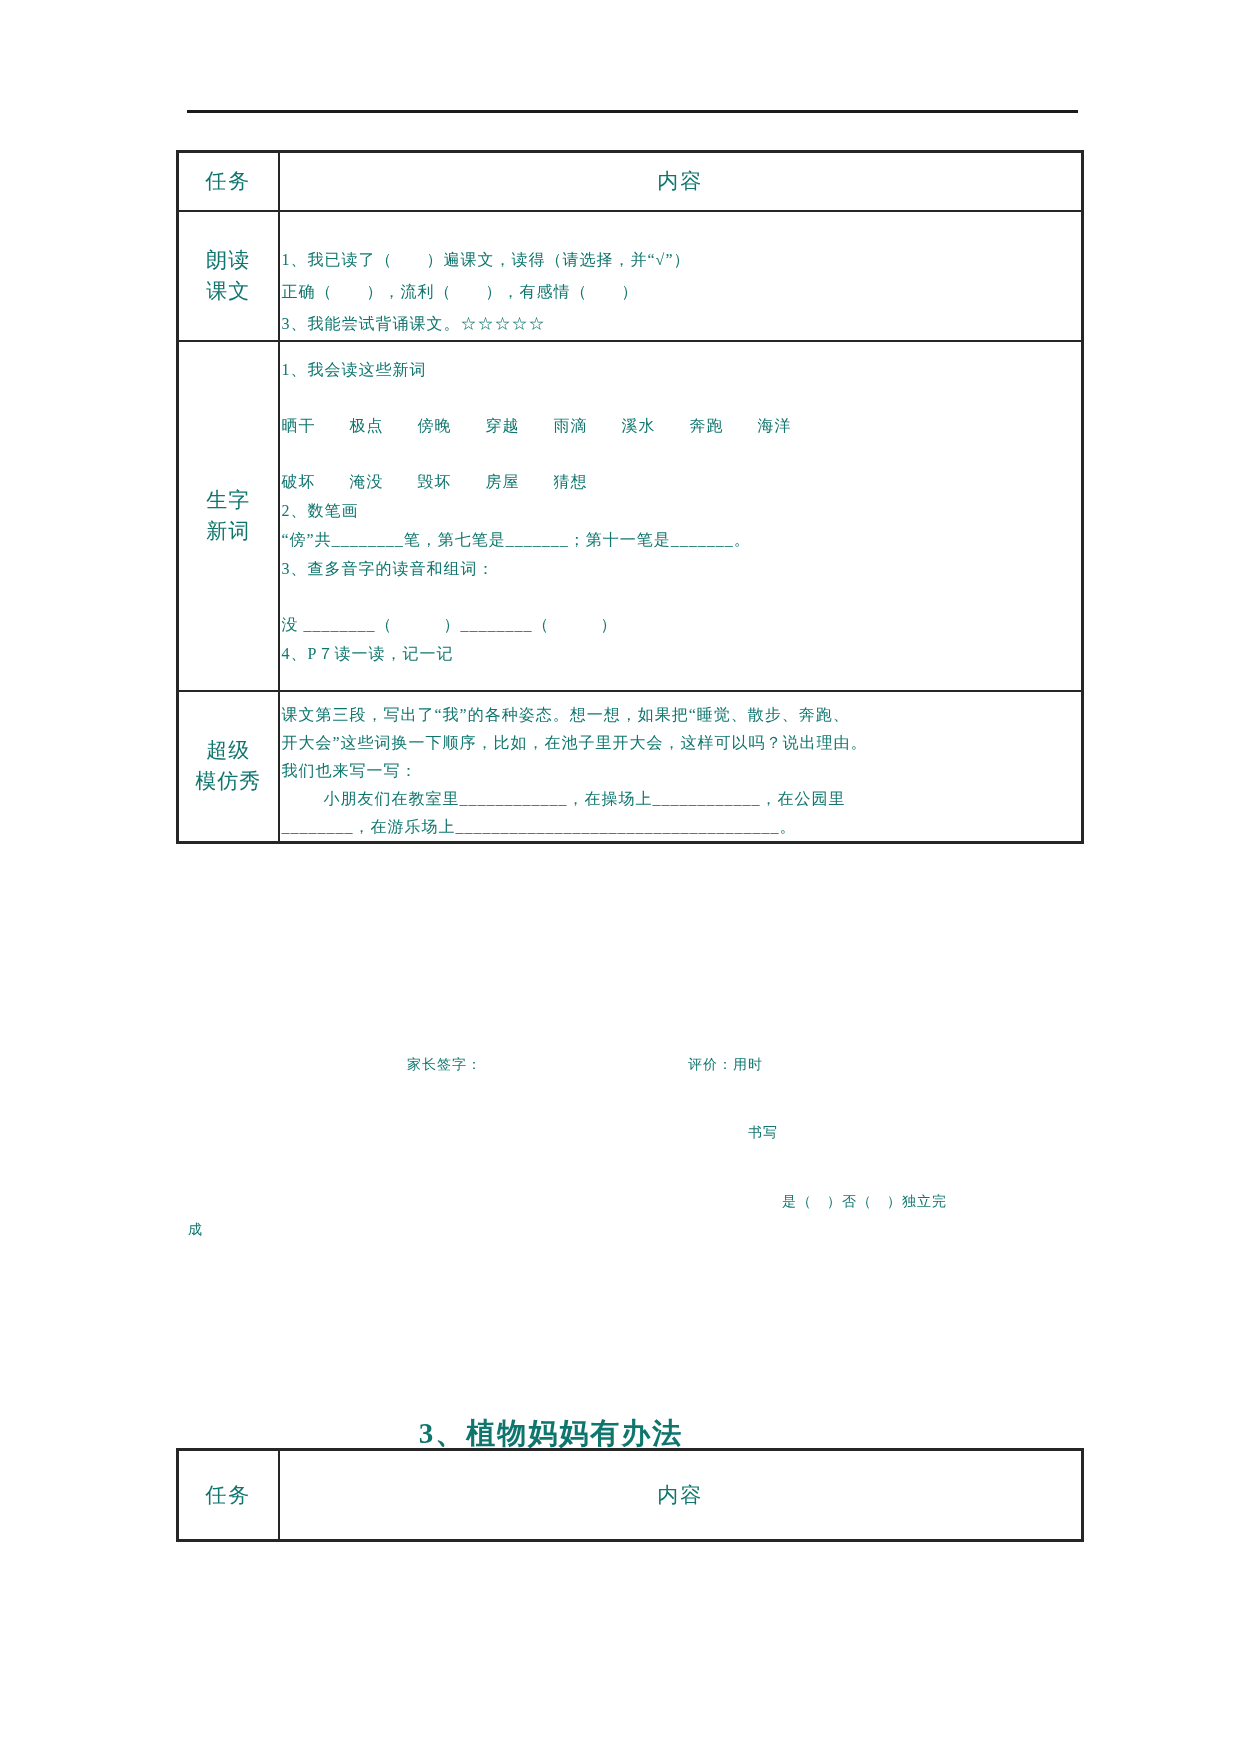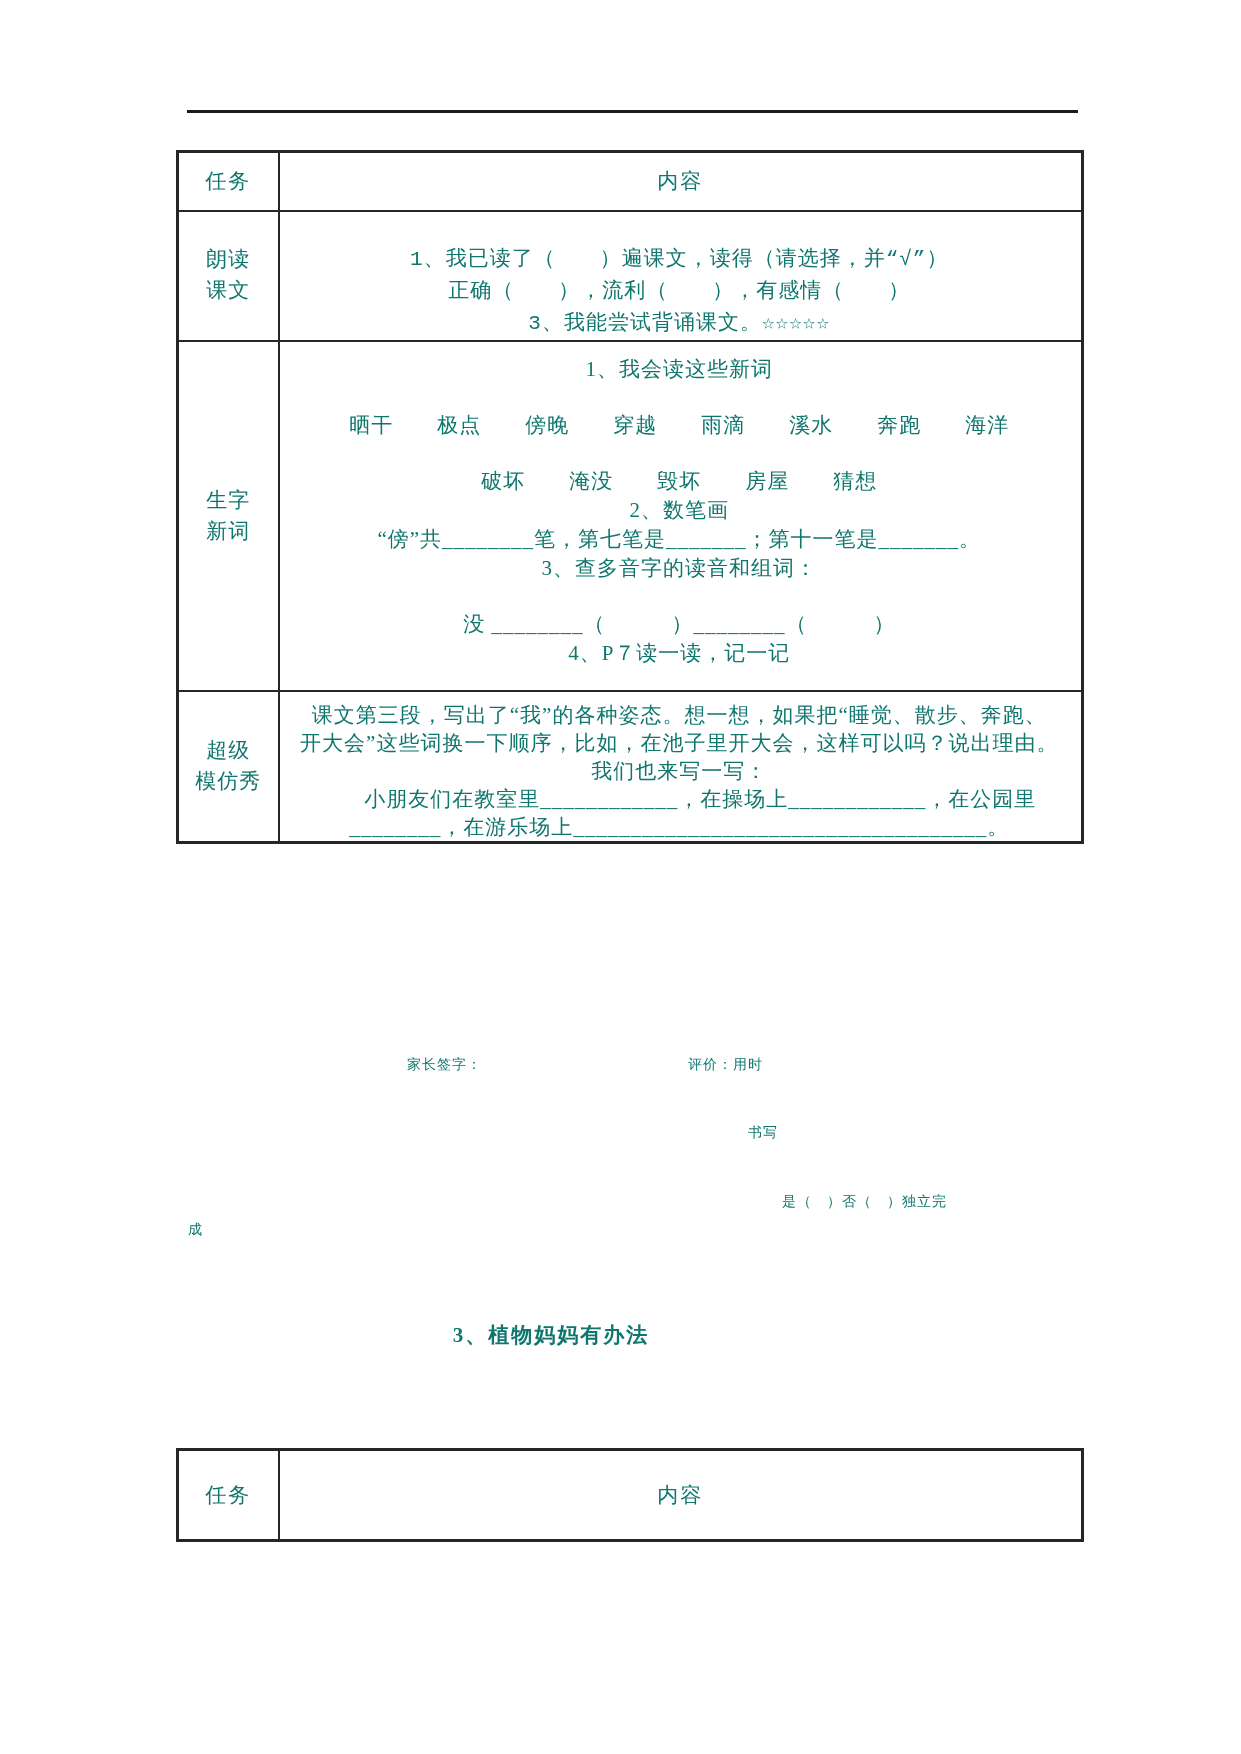--- a/index.html
+++ b/index.html
@@ -33,29 +33,28 @@
     vertical-align:middle;
     font-size:21px;
     line-height:31px;
     letter-spacing:1px;
     padding:0;
   }
   td.hdr-task{width:101px;text-align:center;vertical-align:middle;font-size:21px;letter-spacing:2px;}
   td.hdr-content{text-align:center;vertical-align:middle;font-size:21px;letter-spacing:2px;}
   td.cnt{
     vertical-align:top;
-    font-size:21px;
+    font-size:16px;
     line-height:32px;
     letter-spacing:1px;
     padding:0 4px 0 2px;
-    text-align:center;
   }
   .t1{top:150px;}
   .t1 tr.r-head{height:59px;}
-  .t1 tr.r1{height:116px;font-family:Liberation Mono, monospace;}
+  .t1 tr.r1{height:116px;}
   .t1 tr.r2{height:350px;}
   .t1 tr.r3{height:173px;}
   .t1 tr.r4{height:149px;}
   .r1 td.cnt{padding-top:32px;}
   .r2 td.cnt{padding-top:13px;line-height:29px;}
   .r3 td.cnt{padding-top:40px;}
   .r4 td.cnt{padding-top:9px;line-height:28px;margin-top:20px;}
   .ln{white-space:nowrap;}
   .g{margin-top:27px;}
   .indent{padding-left:42px;}
@@ -67,23 +66,23 @@
     letter-spacing:1px;
     white-space:nowrap;
   }
   .sig-parent{left:407px;top:1051px;}
   .sig-eval{left:688px;top:1051px;}
   .sig-write{left:748px;top:1119px;}
   .sig-indep{left:782px;top:1188px;}
   .sig-wrap{left:188px;top:1216px;}
   
   .title2{
-    position:absolute;left:0;top:1321px;width:1102px;
+    position:absolute;left:0;top:1414px;width:1102px;
     text-align:center;
-    font-size:21px;
+    font-size:29px;
     font-weight:700;
     letter-spacing:2px;
   }
   .t2{top:1448px;}
   .t2 tr.r-head{height:91px;}
 </style>
 </head>
 <body>
 
 <div class="page">

